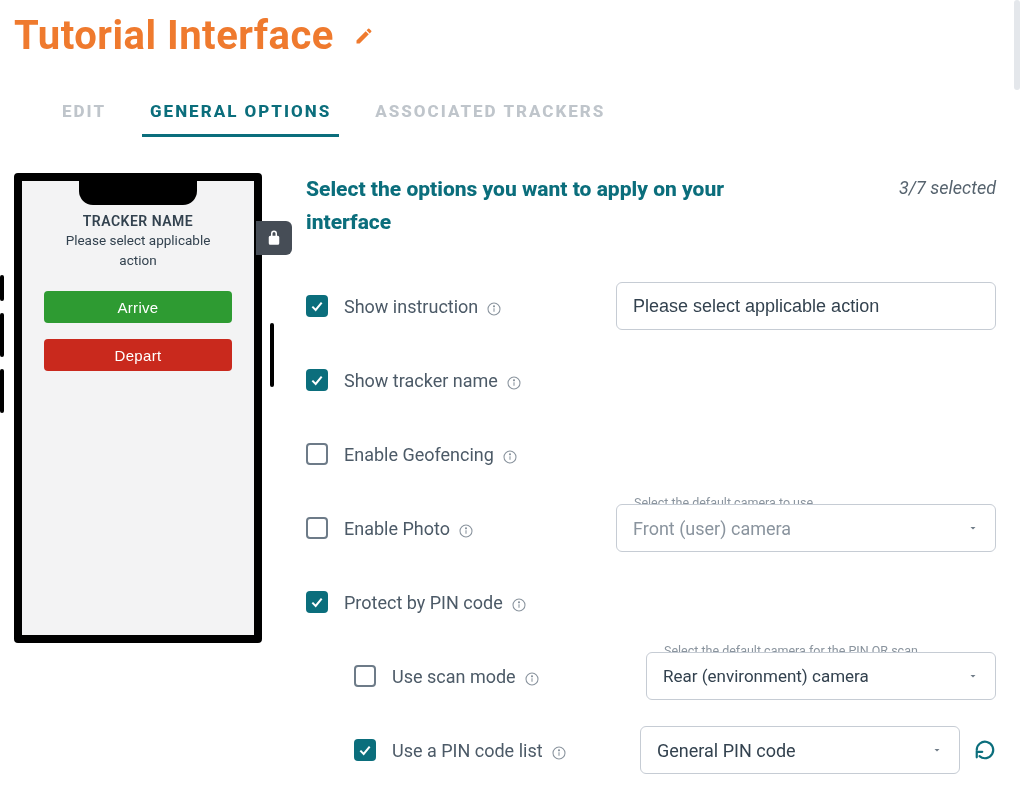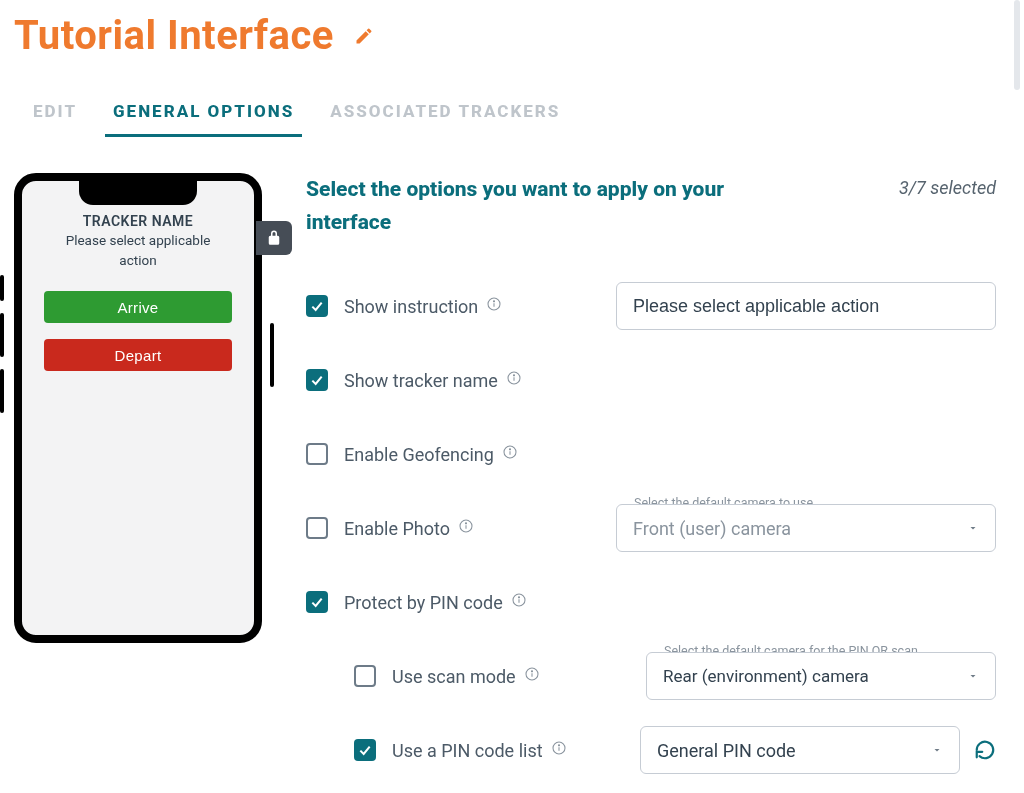--- a/index.html
+++ b/index.html
@@ -19,31 +19,31 @@
   html,body { margin:0; padding:0; background:#fff; font-family: "Segoe UI", Roboto, Arial, sans-serif; color:var(--text); }
   .page { width:1024px; height:793px; background:var(--page-bg); position:relative; overflow:hidden; }
 
   
   .title-row { display:flex; align-items:center; gap:20px; padding:12px 0 0 14px; }
   .title { font-size:40px; font-weight:700; color:var(--orange); letter-spacing:0.5px; }
   .pencil { color:var(--orange); }
   .pencil svg { width:20px; height:20px; display:block; }
 
   
-  .tabs { display:flex; gap:32px; padding:36px 0 0 31px; font-weight:800; letter-spacing:2px; font-size:17px; }
+  .tabs { display:flex; gap:40px; padding:36px 0 0 60px; font-weight:800; letter-spacing:2px; font-size:17px; }
   .tab { color:var(--grey-tab); padding:6px 2px; text-transform:uppercase; cursor:pointer; }
   .tab.active { color:var(--teal); position:relative; }
   .tab.active::after { content:""; position:absolute; left:-6px; right:-6px; bottom:-10px; height:3px; background:var(--teal); }
 
   
   .content { display:flex; padding:46px 28px 0 12px; gap:44px; align-items:flex-start; }
   .phone-wrap { position:relative; padding-left:2px; }
 
   
-  .phone { width:232px; height:454px; border:8px solid #000; border-radius:22px; background:#f3f3f4; position:relative; overflow:hidden; }
+  .phone { width:232px; height:454px; border:8px solid #000; border-radius:4px; background:#f3f3f4; position:relative; overflow:hidden; }
   .side-btn { position:absolute; background:#000; border-radius:2px; }
   .sb1 { left:-12px; top:102px; width:4px; height:26px; }
   .sb2 { left:-12px; top:140px; width:4px; height:44px; }
   .sb3 { left:-12px; top:196px; width:4px; height:44px; }
   .sb4 { right:-12px; top:150px; width:4px; height:64px; }
   .notch { position:absolute; top:-2px; left:50%; transform:translateX(-50%); width:118px; height:26px; background:#000; border-bottom-left-radius:14px; border-bottom-right-radius:14px; }
   .phone-inner { padding:32px 12px 12px 12px; text-align:center; font-family:Roboto, Arial, sans-serif; }
   .tracker-name { font-size:14px; font-weight:600; color:#33424f; letter-spacing:.5px; }
   .tracker-sub { font-size:13.5px; color:#33424f; margin-top:2px; line-height:1.35; }
   .phone-btn { display:block; margin:12px auto 0 auto; width:188px; height:32px; border-radius:4px; color:#fff; font-weight:400; font-size:15px; letter-spacing:.3px; border:none; }
@@ -59,21 +59,21 @@
   .hdr-row { display:flex; align-items:flex-start; justify-content:space-between; gap:24px; }
   .section-title { color:var(--teal); font-weight:800; font-size:21px; line-height:1.55; max-width:420px; }
   .selected-count { color:#56636e; font-style:italic; font-size:18px; white-space:nowrap; padding-top:4px; }
   .options { margin-top:42px; }
   .opt-row { display:flex; align-items:center; min-height:52px; margin-bottom:22px; }
   .opt-row.sub { padding-left:48px; }
   .chk { width:22px; height:22px; border-radius:4px; flex:0 0 22px; display:flex; align-items:center; justify-content:center; cursor:pointer; }
   .chk.on { background:var(--teal); }
   .chk.on svg { stroke:#fff; width:16px; height:16px; }
   .chk.off { background:#fff; border:2px solid var(--chk-border); box-sizing:border-box; }
-  .opt-label { margin-left:16px; font-size:18px; color:#4c5a67; display:flex; align-items:flex-start; gap:8px; }
+  .opt-label { margin-left:16px; font-size:18px; color:#4c5a67; display:flex; align-items:flex-end; gap:8px; }
   .info-ico { width:16px; height:16px; display:inline-flex; }
   .info-ico svg { width:16px; height:16px; }
 
   .spacer { flex:1; }
   .field { position:relative; }
   .text-input { width:380px; height:48px; border:1px solid var(--border); border-radius:6px; font-size:18px; color:#33424f; padding:0 16px; box-sizing:border-box; background:#fff; }
   .select-box { width:380px; height:48px; border:1px solid var(--border); border-radius:6px; font-size:18px; color:#33424f; padding:0 16px; box-sizing:border-box; background:#fff; position:relative; display:flex; align-items:center; justify-content:space-between; cursor:pointer; }
   .select-box.muted { color:var(--muted2); }
   .select-box.narrow { width:350px; font-size:17px; }
   .select-label-float { position:absolute; top:-9px; left:12px; background:#fff; padding:0 6px; font-size:12.5px; color:var(--muted2); white-space:nowrap; max-width:340px; overflow:hidden; text-overflow:ellipsis; }

